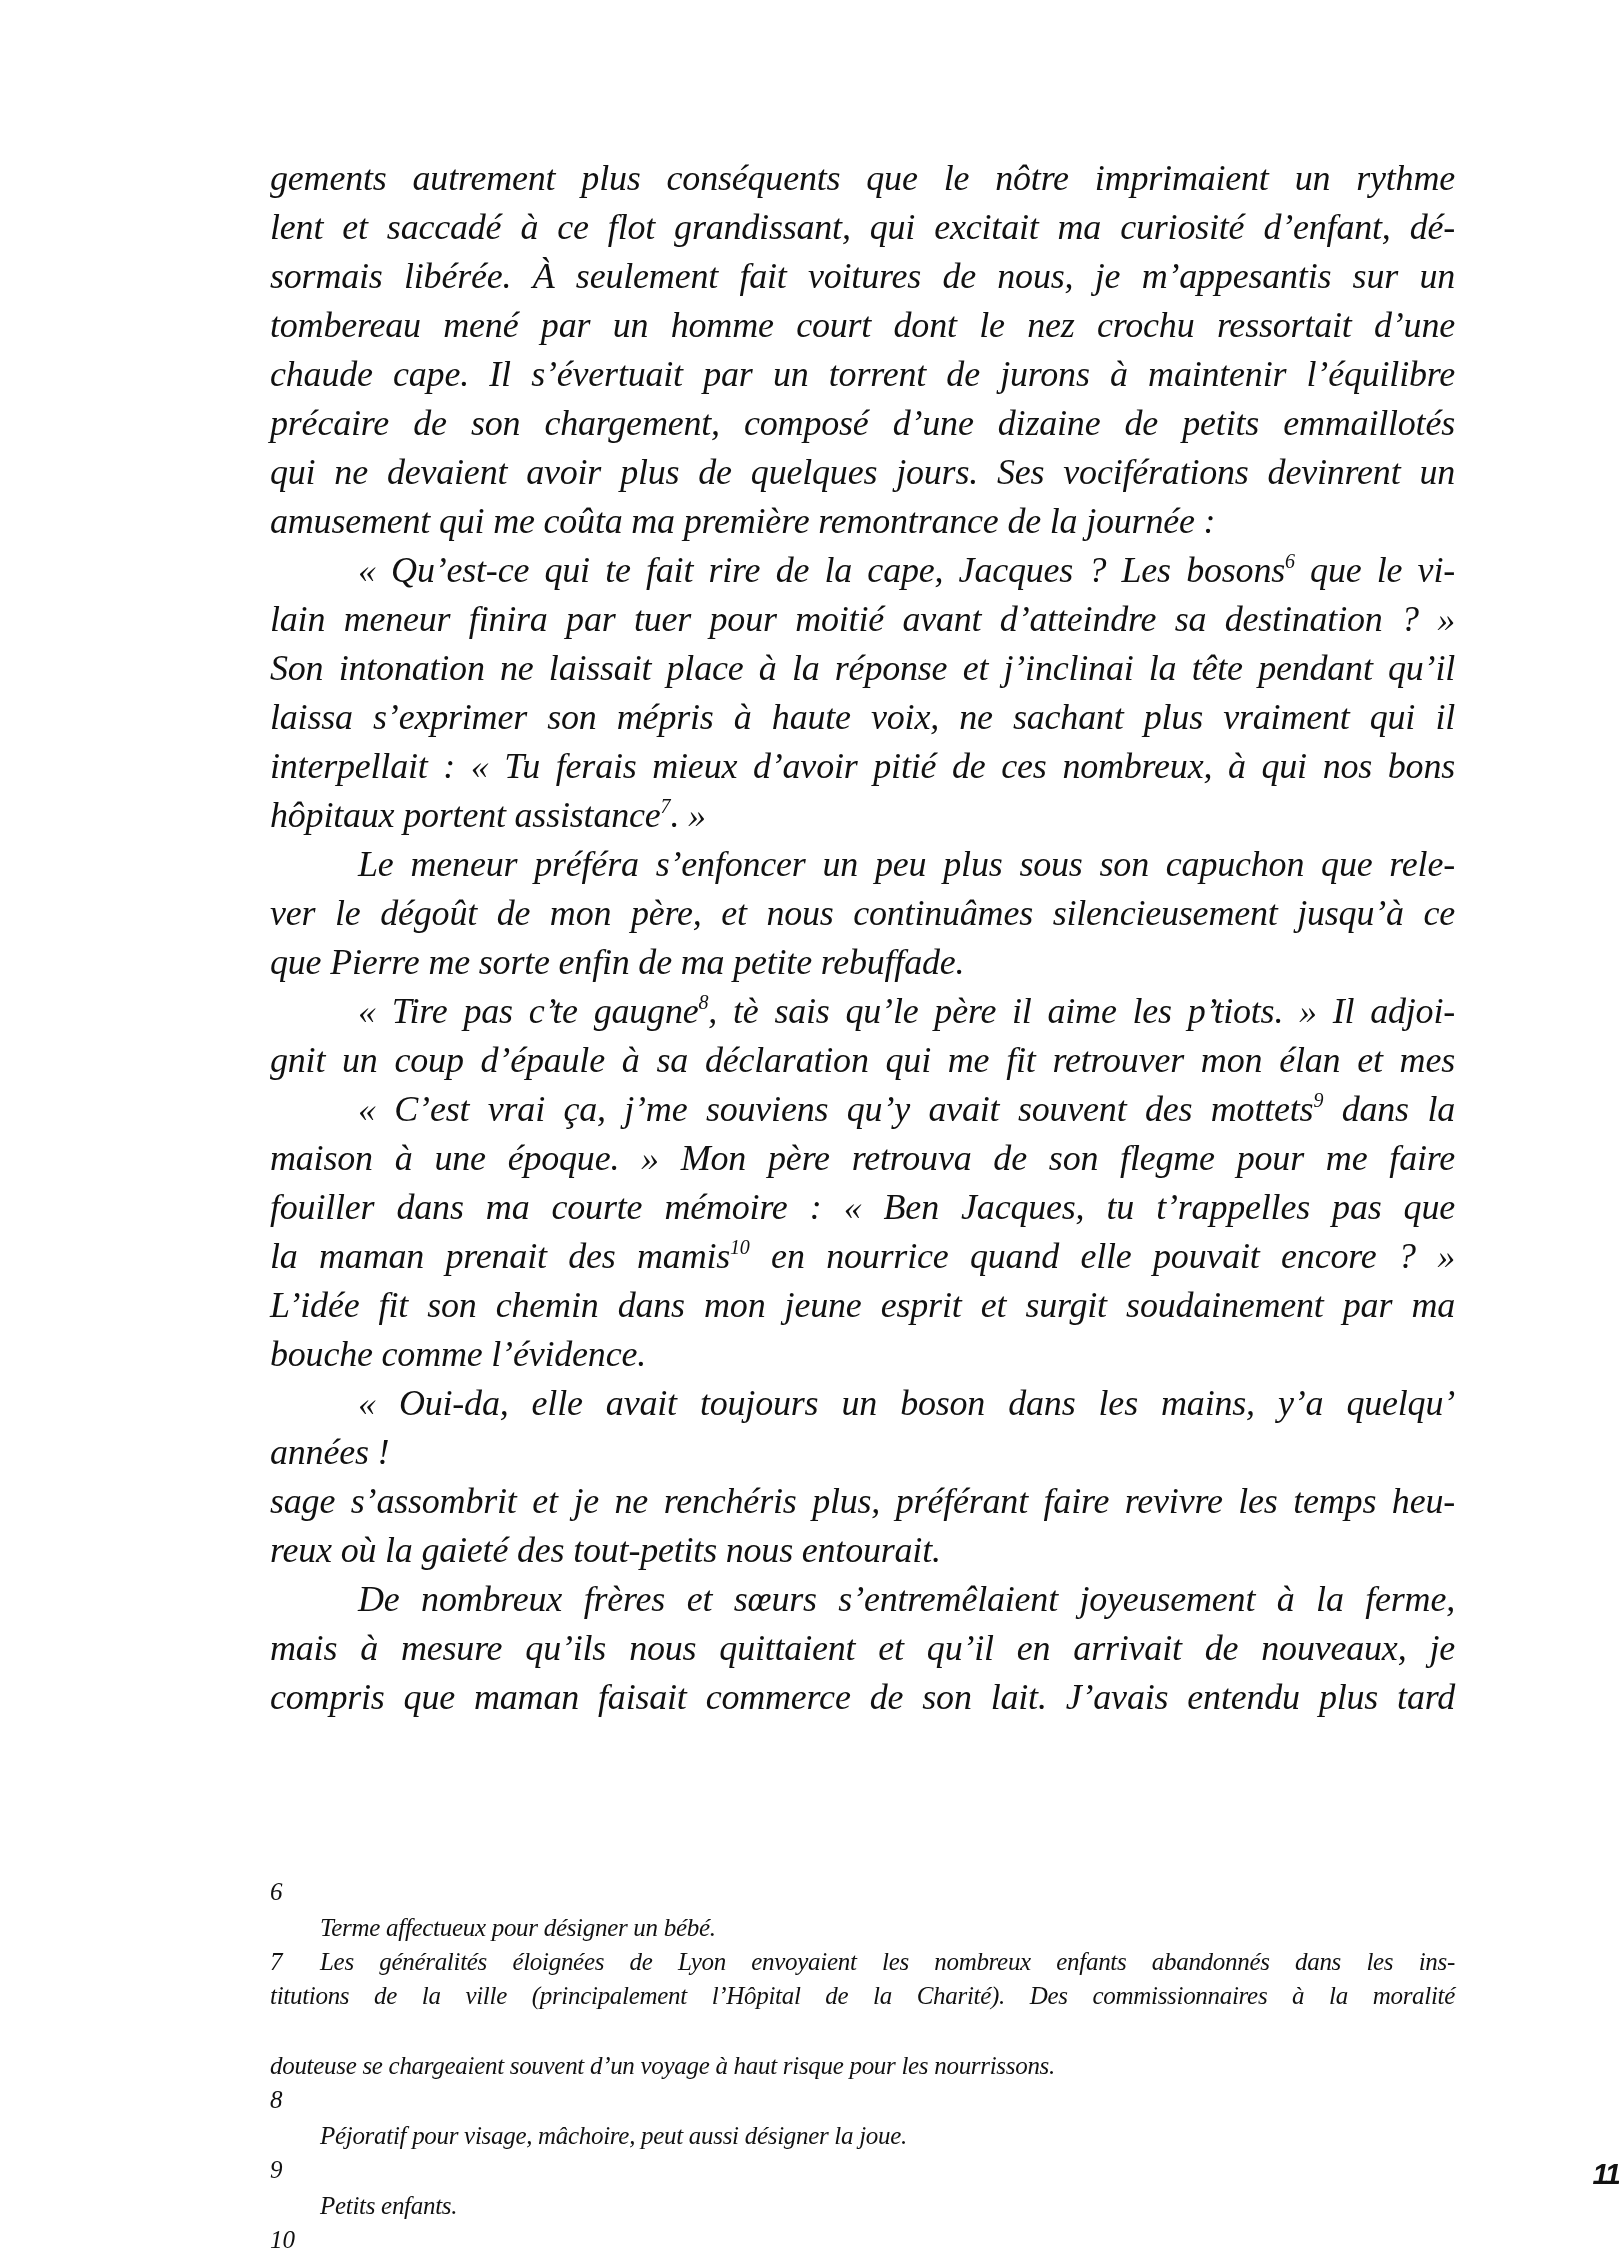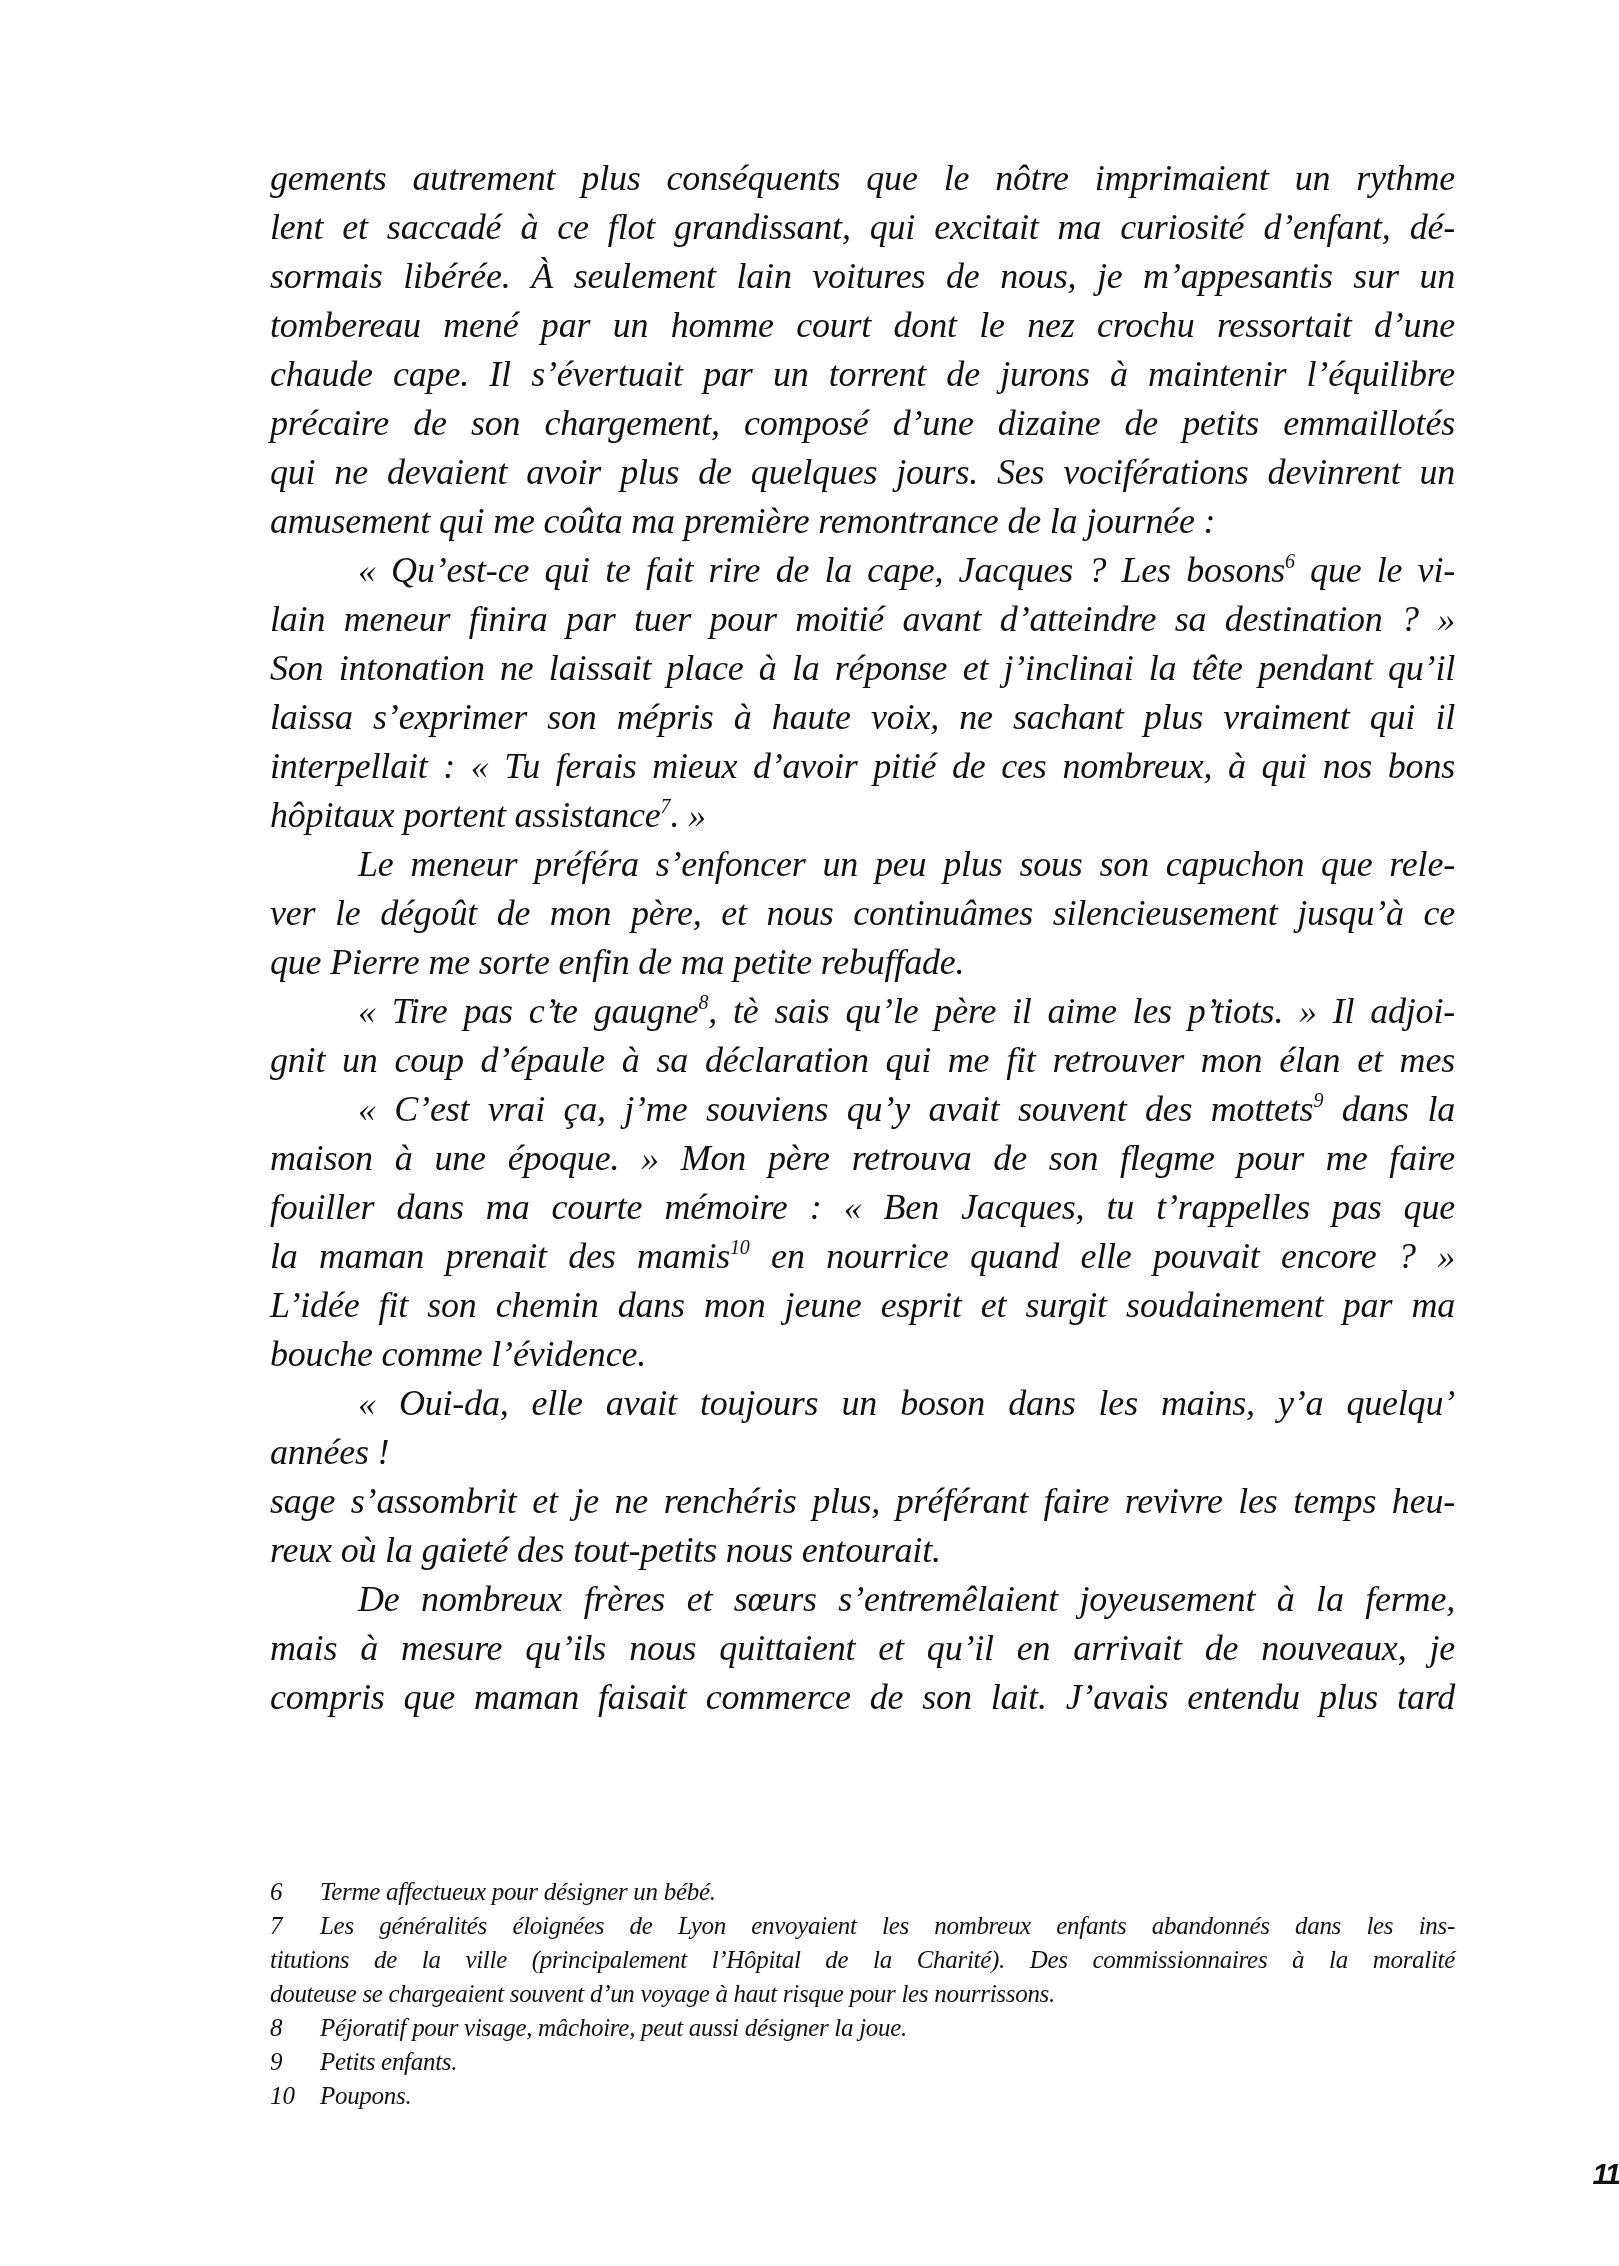--- a/index.html
+++ b/index.html
@@ -30,21 +30,21 @@
     font-size: 25px; line-height: 34px;
   }
   .fn-body { flex: 1 1 auto; }
   .fn-line {
     font-family: "Liberation Serif", "DejaVu Serif", serif;
     font-size: 25px; line-height: 34px; height: 34px;
     white-space: nowrap;
     text-align: justify; text-align-last: justify;
     letter-spacing: -0.3px;
   }
-  .fn-line.last { text-align-last: left; }
+  .fn-line.last { text-align-last: left; margin-top: 36px; }
   .fn-line.cont { margin-left: -50px; }
   .page-number {
     position: absolute; left: 0; width: 1619px; top: 2158px;
     text-align: right;
     font-family: "Liberation Sans", "DejaVu Sans", sans-serif;
     font-weight: bold; font-size: 29px; letter-spacing: -1.8px;
     padding-left: 110px; box-sizing: border-box;
   }
 </style>
 </head>
@@ -52,21 +52,21 @@
 
 <div class="page">
   <div class="body-text" id="body-text">
       <div class="line">
         <span class="txt"><span>gements autrement plus conséquents que le nôtre imprimaient un rythme</span></span>
       </div>
       <div class="line">
         <span class="txt"><span>lent et saccadé à ce flot grandissant, qui excitait ma curiosité d’enfant, dé-</span></span>
       </div>
       <div class="line">
-        <span class="txt"><span>sormais libérée. À seulement lain voitures de nous, je m’appesantis sur un</span></span>
+        <span class="txt"><span>sormais libérée. À seulement fait voitures de nous, je m’appesantis sur un</span></span>
       </div>
       <div class="line">
         <span class="txt"><span>tombereau mené par un homme court dont le nez crochu ressortait d’une</span></span>
       </div>
       <div class="line">
         <span class="txt"><span>chaude cape. Il s’évertuait par un torrent de jurons à maintenir l’équilibre</span></span>
       </div>
       <div class="line">
         <span class="txt"><span>précaire de son chargement, composé d’une dizaine de petits emmaillotés</span></span>
       </div>

